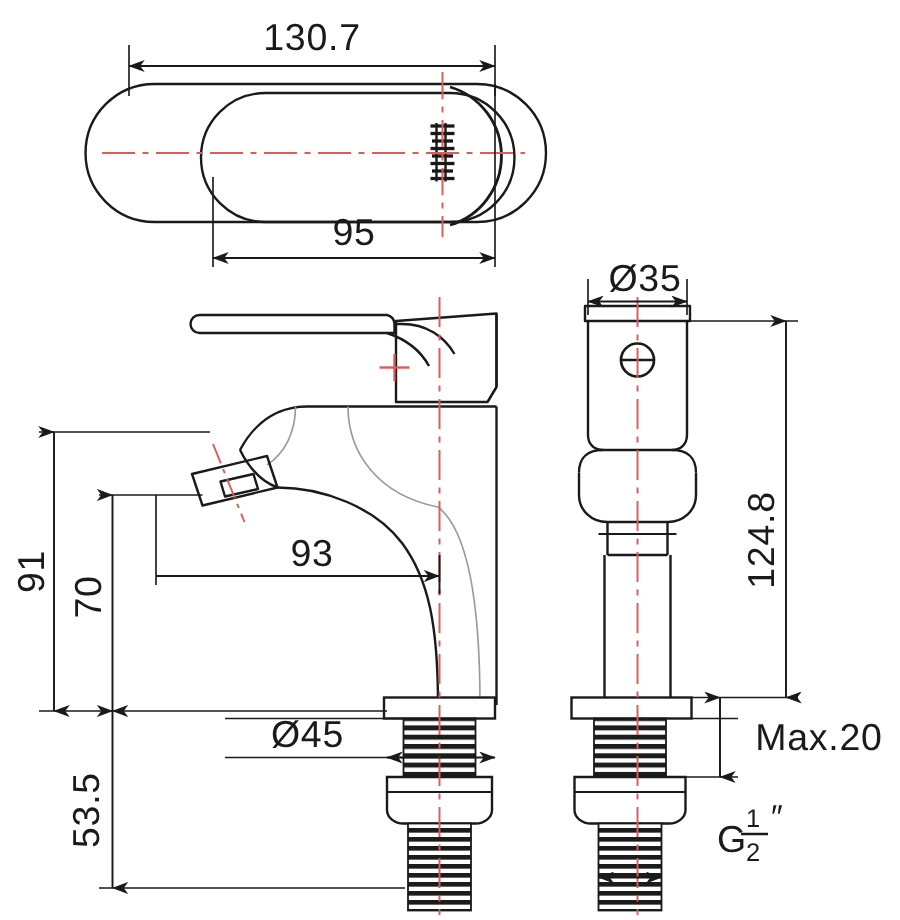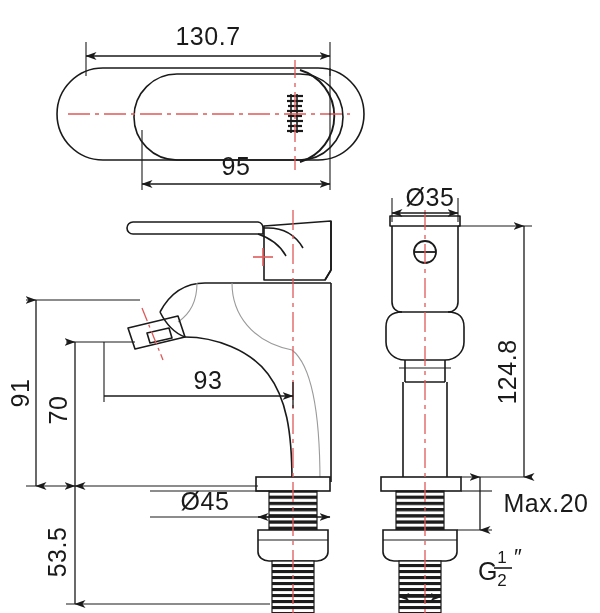--- a/index.html
+++ b/index.html
@@ -1,20 +1,20 @@
 <!DOCTYPE html>
 <html><head>
 <meta charset="utf-8">
 <style>
   html,body{margin:0;padding:0;background:#ffffff;}
   body{
     font-family:"Liberation Sans", sans-serif;
     width:600px;height:613px;position:relative;overflow:hidden;
   }
-  #stage{position:absolute;left:0;top:12px;width:600px;height:549px;}
+  #stage{position:absolute;left:0;top:0;width:600px;height:549px;}
   svg{display:block;}
   .dimtxt{
     font-family:"Liberation Sans", sans-serif;
     font-size:25px;fill:#1a1a1a;letter-spacing:0.5px;
   }
   .dimtxt-sm{
     font-family:"Liberation Sans", sans-serif;
     font-size:22px;fill:#1a1a1a;
   }
   .frac{

